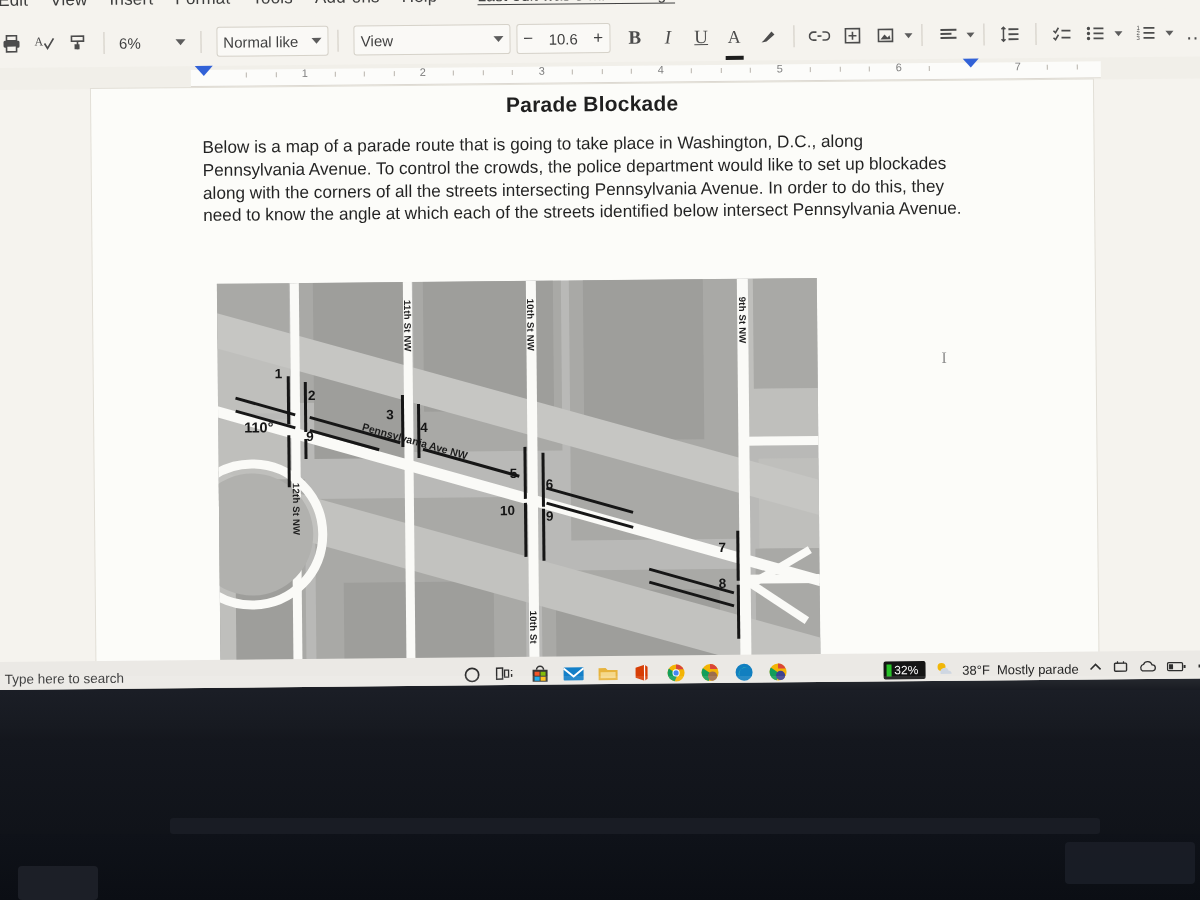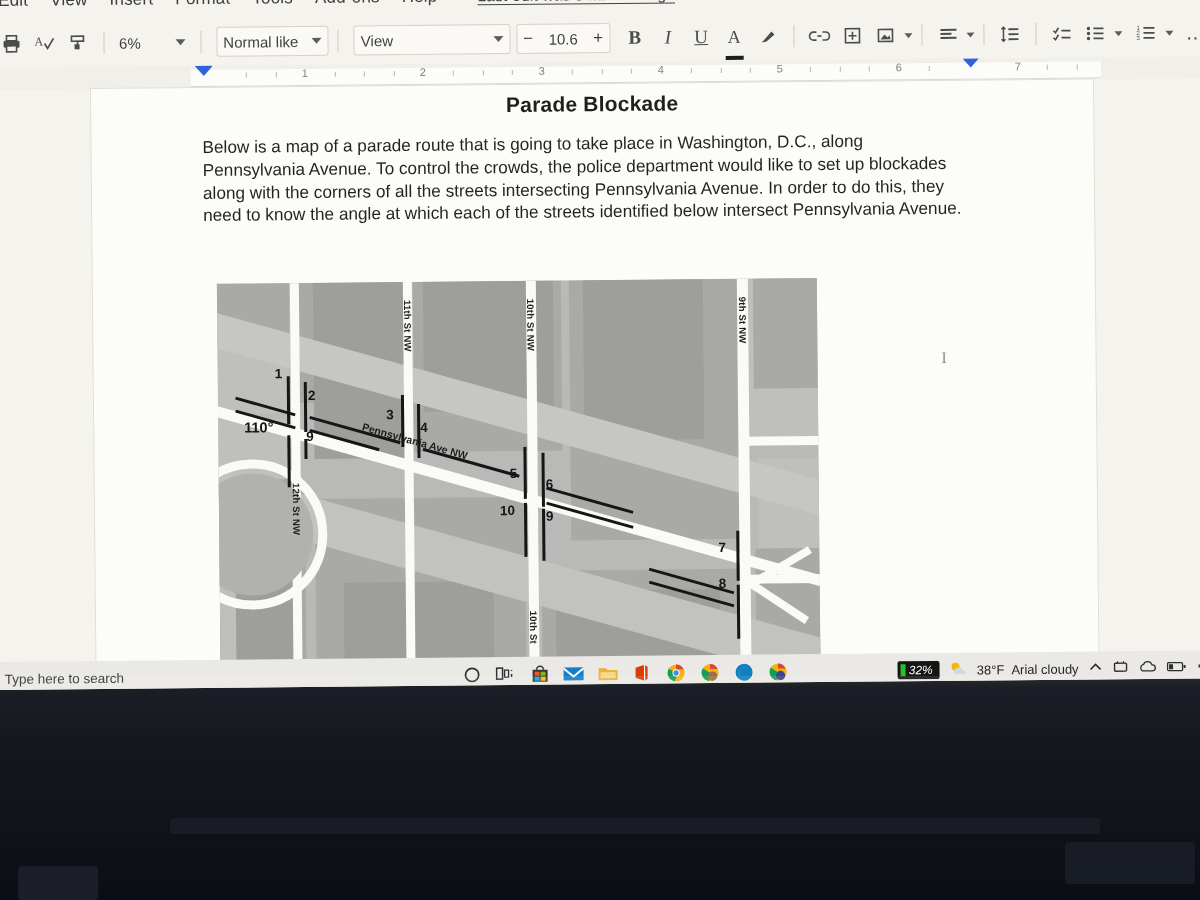--- a/index.html
+++ b/index.html
@@ -289,21 +289,21 @@
     margin-left: auto;
     display: flex; align-items: center; gap: 10px;
     padding-right: 6px;
   }
   #battery-pill {
     background: #121212;
     color: #fff;
     font-size: 12px;
     padding: 2px 7px 2px 3px;
     border-radius: 2px;
-    display: flex; align-items: center; gap: 3px; font-style: italic;
+    display: flex; align-items: center; gap: 3px;
   }
   #battery-pill .bar {
     width: 5px; height: 12px; background: #25c225;
   }
   #weather {
     display: flex; align-items: center; gap: 7px;
     font-size: 13px; color: #222;
   }
 
   
@@ -714,21 +714,21 @@
           <span>32%</span>
         </div>
         <div id="weather">
           <span>
             <svg width="20" height="16" viewBox="0 0 20 16">
               <circle cx="6" cy="6" r="4" fill="#f2b705"></circle>
               <path d="M5 12 A4 4 0 0 1 13 10 A3 3 0 0 1 16 13 H5 Z" fill="#cfd8e3"></path>
             </svg>
           </span>
           <span>38°F</span>
-          <span>Arial cloudy</span>
+          <span>Mostly parade</span>
         </div>
         <span>
           <svg width="14" height="12" viewBox="0 0 14 12">
               <path d="M2 8 L7 3 L12 8" stroke="#2b2b2b" stroke-width="1.6" fill="none"></path>
             </svg>
         </span>
         <span>
           <svg width="16" height="14" viewBox="0 0 16 14">
             <rect x="2" y="3" width="12" height="8" rx="1" stroke="#2b2b2b" stroke-width="1.4" fill="none"></rect>
             <path d="M5 1 L5 3 M11 1 L11 3" stroke="#2b2b2b" stroke-width="1.2"></path>

